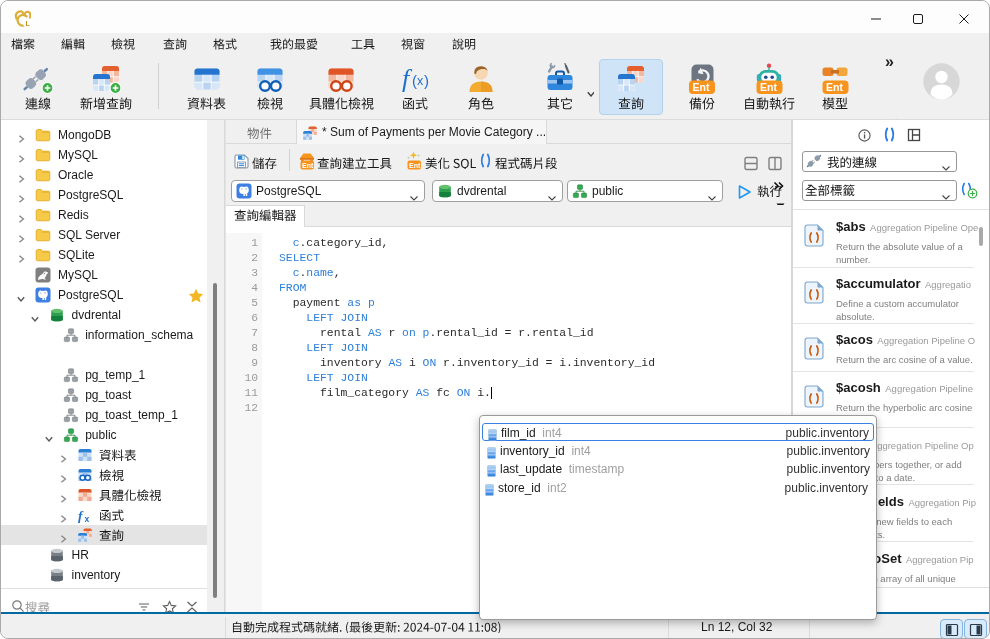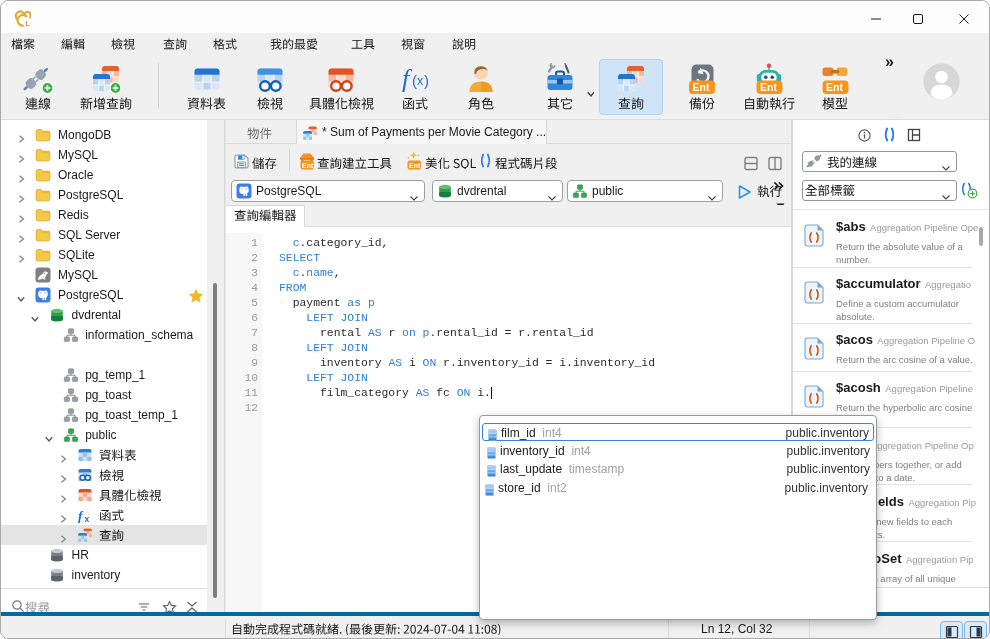--- a/index.html
+++ b/index.html
@@ -4,21 +4,21 @@
 html,body{width:990px;height:639px;overflow:hidden}
 body{font-family:"Liberation Sans",sans-serif;background:#fff}
 .win{position:absolute;left:0;top:0;width:990px;height:639px;background:#f0f0f0;
  border:1px solid #a9a9a9;border-radius:8px;overflow:hidden}
 .abs{position:absolute}
 svg.t{display:block}
 .row{display:flex;align-items:center}
 .titlebar{position:absolute;left:0;top:0;width:990px;height:32px;background:#fdfdfd}
 .menubar{position:absolute;left:0;top:32px;width:990px;height:25px;background:#f0f0f0}
 .toolbar{position:absolute;left:0;top:57px;width:990px;height:61px;background:#f0f0f0}
-.statusbar{position:absolute;left:0;top:611px;width:990px;height:28px;background:#f0f0f0;border-top:4px solid #0369a1}
+.statusbar{position:absolute;left:0;top:611px;width:990px;height:28px;background:#f0f0f0;border-top:2px solid #0369a1}
 .sidebar{position:absolute;left:0;top:119px;width:206px;height:492px;background:#fff}
 .treerow{position:absolute;left:0;width:206px;height:20px}
 .rpanel{position:absolute;left:792px;top:119px;width:198px;height:492px;background:#fff;overflow:hidden}
 .mono{font-family:"Liberation Mono",monospace}
 </style></head><body>
 <div class="win">
     <div class="titlebar">
       <div class="abs" style="left:11px;top:7px;width:19px;height:19px;"><svg width="19" height="19" viewBox="0 0 19 19" style="">
           <path d="M14.6 8.3 A5.4 5.4 0 1 0 15.2 15.6" fill="none" stroke="#dcae3c" stroke-width="2.3" stroke-linecap="round"></path>
           <path d="M4.4 10.6 Q2.6 6.2 6.2 4.0 Q9.6 2.0 11.4 5.6 L12.2 7.4" fill="none" stroke="#dcae3c" stroke-width="2.2" stroke-linecap="round"></path>

